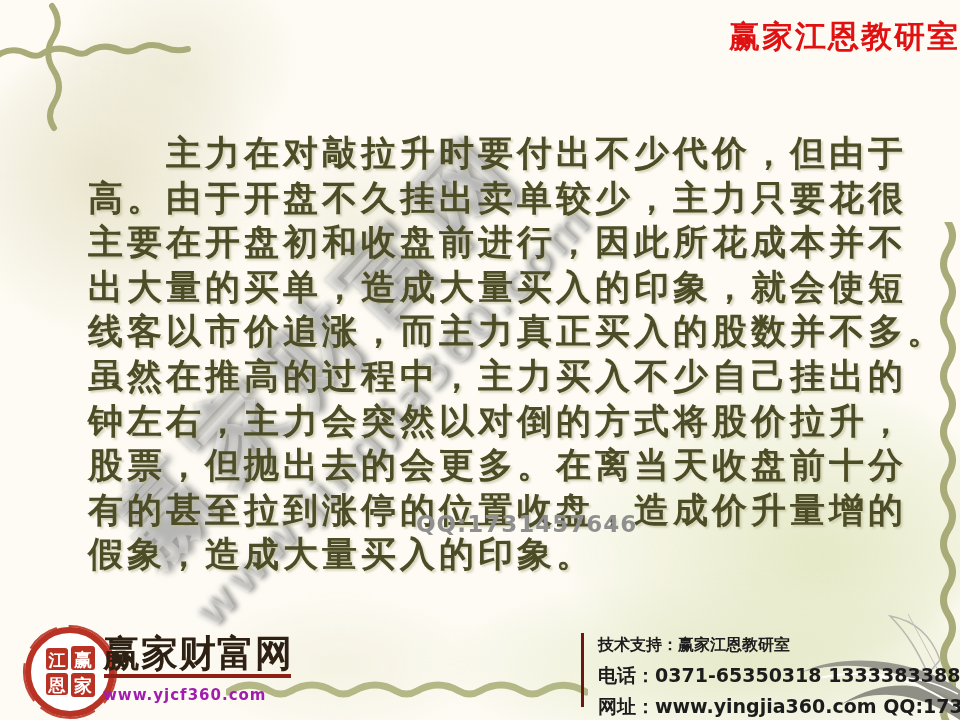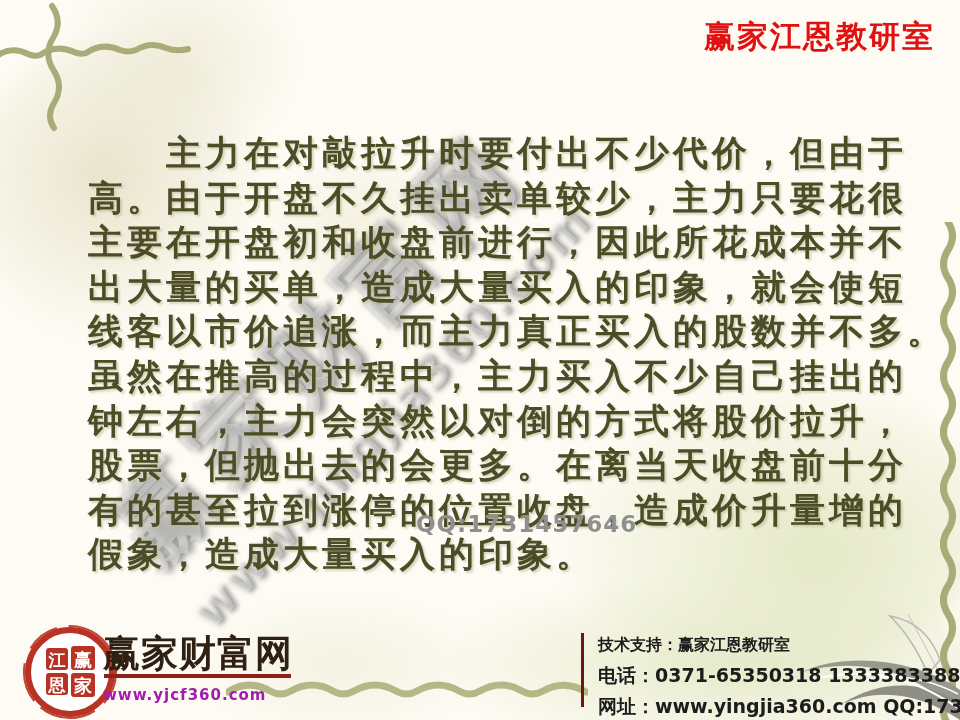--- a/index.html
+++ b/index.html
@@ -23,21 +23,21 @@
     background:radial-gradient(ellipse at 55% 50%, rgba(228,232,198,0.95), rgba(228,232,198,0) 75%); }
   .blob-foot2 { left:200px; top:600px; width:280px; height:130px;
     background:radial-gradient(ellipse, rgba(238,236,214,0.6), rgba(238,236,214,0) 75%); }
   
   .vine-topleft { position:absolute; left:0; top:0; }
   .vine-right { position:absolute; left:936px; top:222px; }
   .leaf-sketch { position:absolute; left:790px; top:612px; }
   .footer-wave { position:absolute; left:226px; top:678px; }
   
   .header-title {
-    position:absolute; right:25px; top:16px; width:400px;
+    position:absolute; right:0; top:16px; width:400px;
     text-align:right; font-family:"Liberation Serif", serif;
     font-size:31px; font-weight:bold; letter-spacing:2px;
   }
   
   .body-text {
     position:absolute; left:88px; top:131px; width:840px; z-index:4;
     font-weight:700; font-size:35px; line-height:44.6px;
     letter-spacing:4px; color:#4c4c26;
     text-shadow:2px 2px 2px rgba(186,184,148,0.55);
   }

